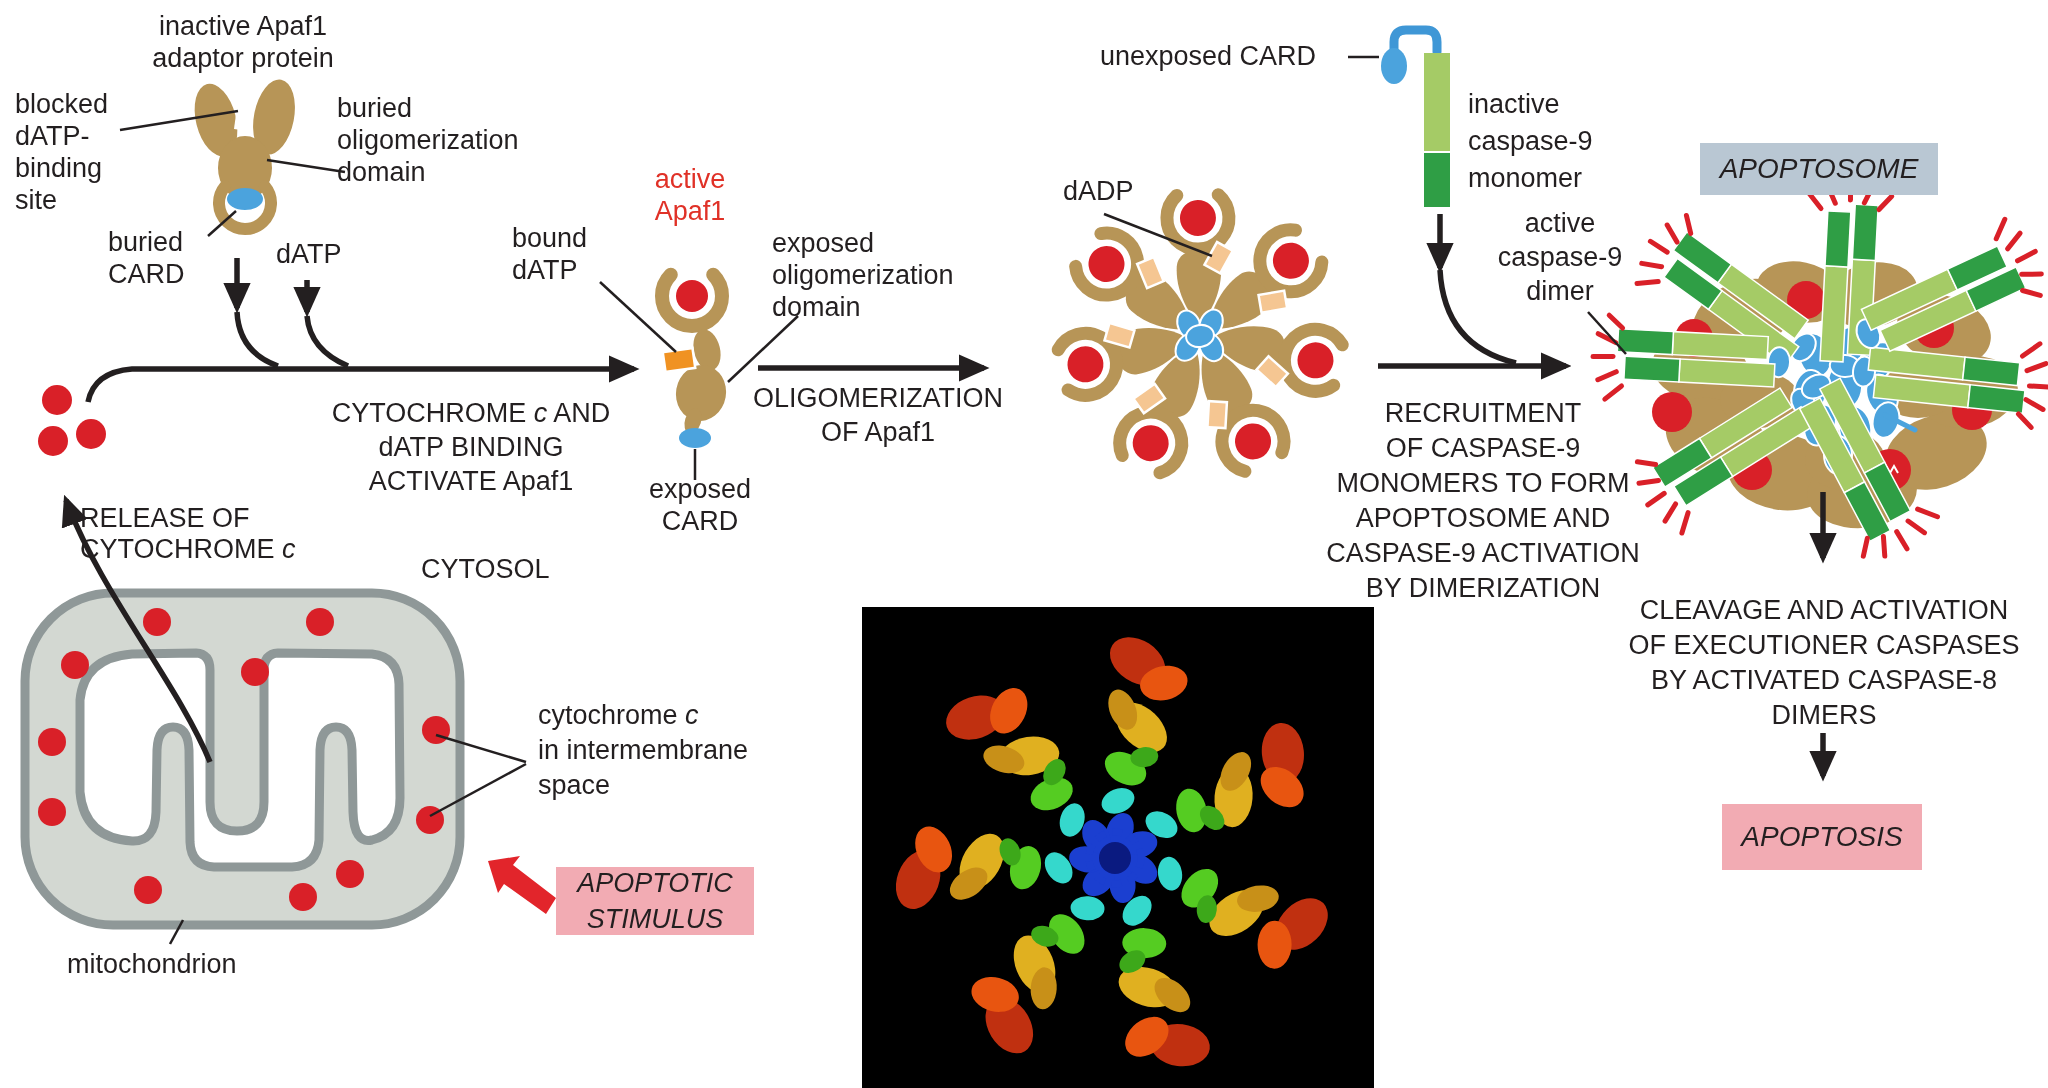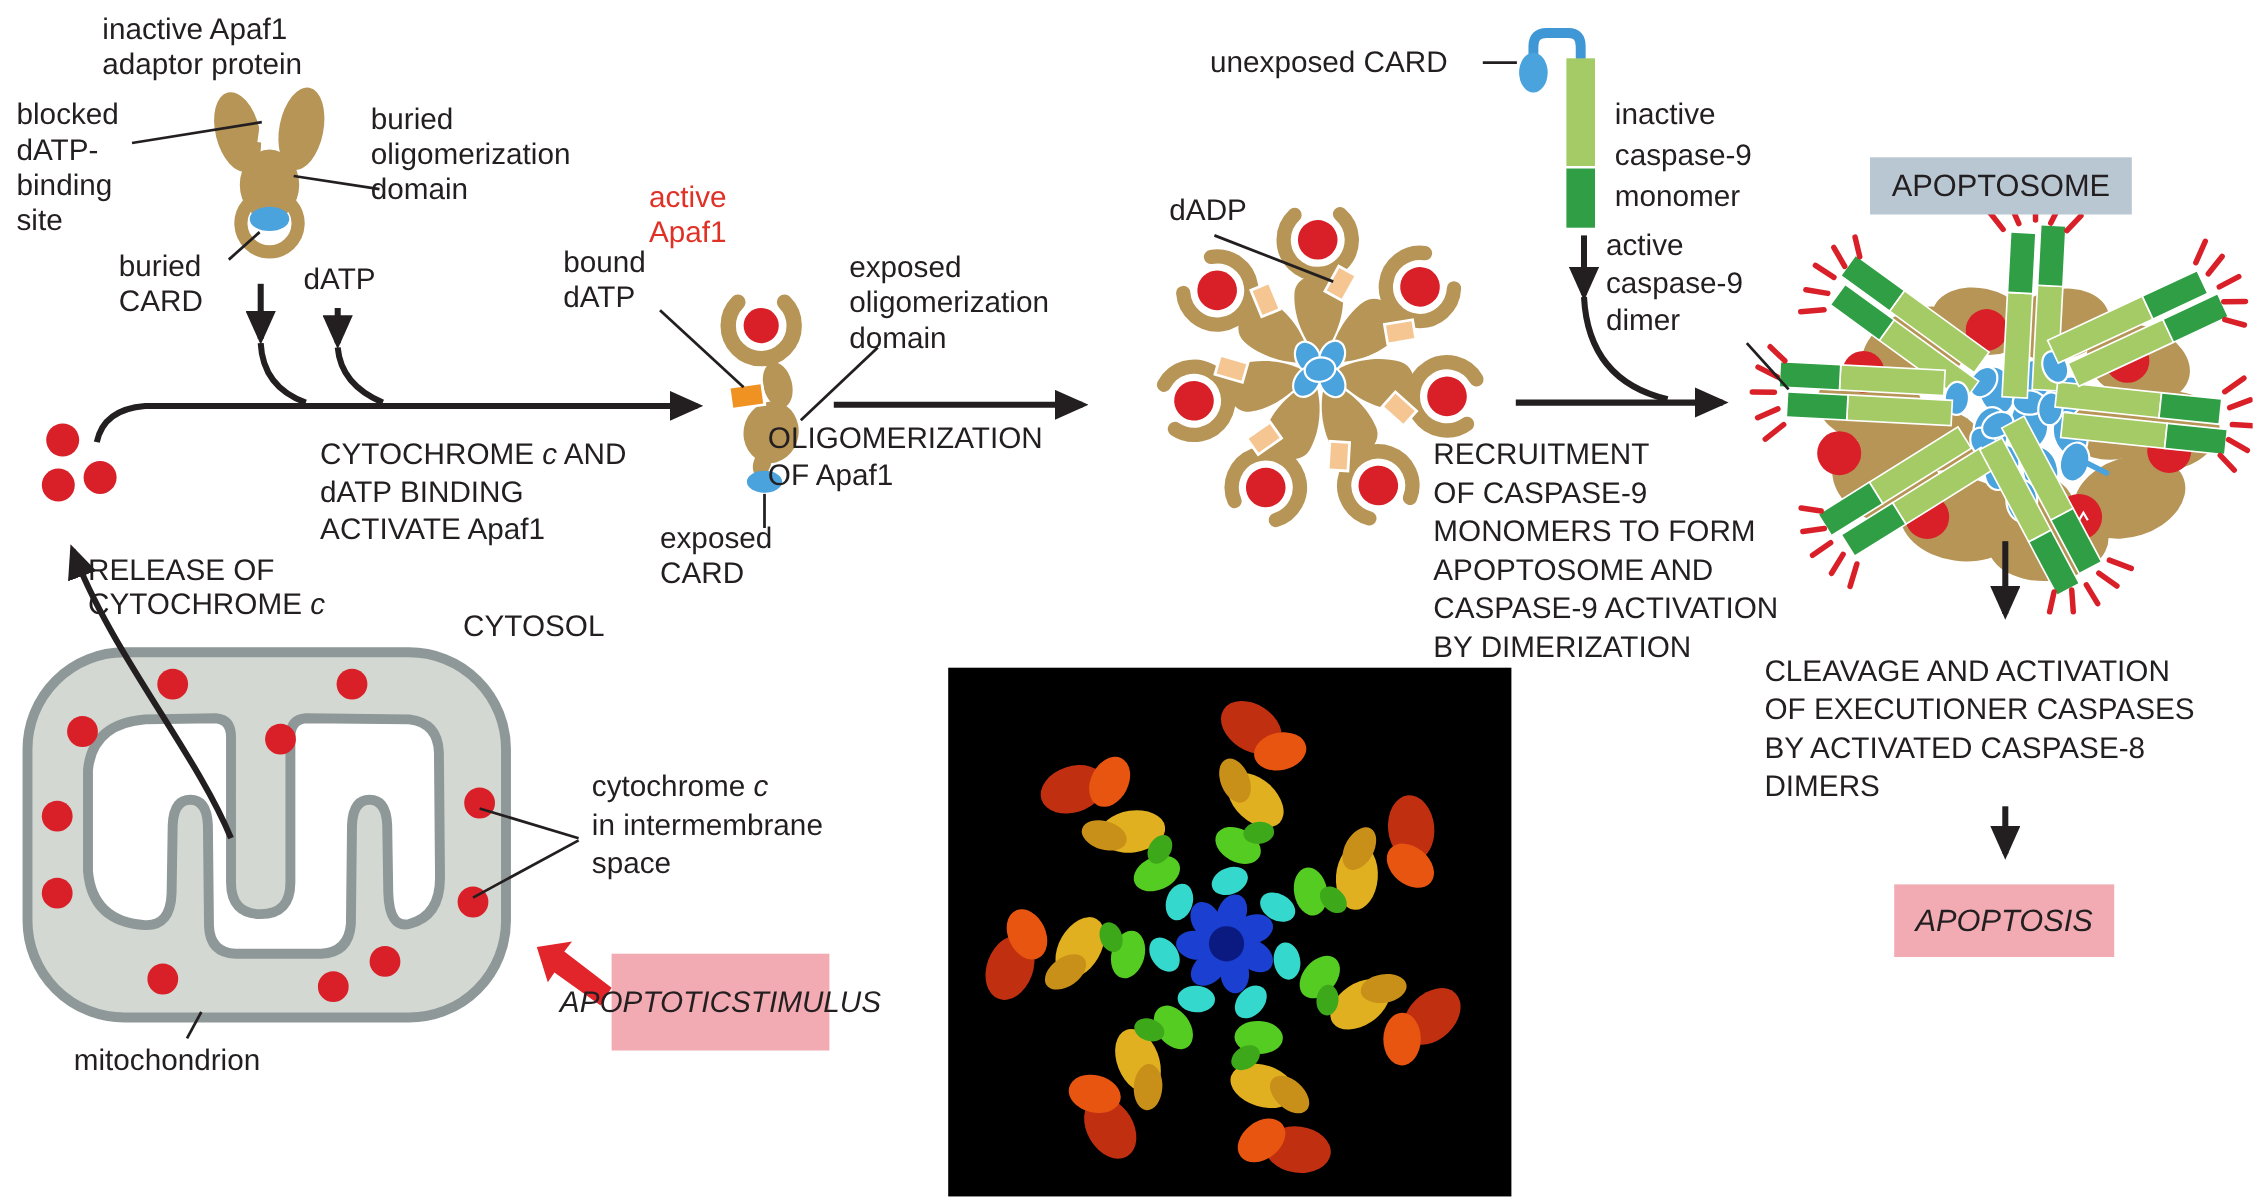--- a/index.html
+++ b/index.html
@@ -1,26 +1,26 @@
 <!DOCTYPE html>
 <html><head>
 <meta charset="utf-8">
 <style>
   html,body{margin:0;padding:0;background:#ffffff;}
   #canvas{position:relative;width:2048px;height:1088px;background:#ffffff;overflow:hidden;
           font-family:"Liberation Sans",sans-serif;color:#231f20;}
   svg{position:absolute;left:0;top:0;}
   .lbl{position:absolute;font-size:27px;line-height:32px;white-space:nowrap;}
-  .ctr{}
+  .ctr{text-align:center;}
   .caps{font-size:27px;line-height:34px;}
   .it{font-style:italic;}
   .red{color:#e03127;}
   .box{position:absolute;display:flex;align-items:center;justify-content:center;
        font-size:28px;white-space:nowrap;}
-  .box-blue{background:#b9c7d3;}
+  .box-blue{background:#b9c7d3;font-style:italic;}
   .box-pink{background:#f2abb3;font-style:italic;}
 </style>
 </head>
 <body>
 
 <div id="canvas">
 
 <svg width="2048" height="1088" viewBox="0 0 2048 1088">
   <defs>
     <marker id="ah" markerUnits="strokeWidth" markerWidth="5.6" markerHeight="5" refX="4.6" refY="2.5" orient="auto">
@@ -345,18 +345,18 @@
 <div class="lbl" style="left:421px;top:553px">CYTOSOL</div>
 
 <div class="lbl" style="left:538px;top:698px;line-height:35px">
   <div><span>cytochrome </span><span class="it">c</span></div>
   <div>in intermembrane</div>
   <div>space</div>
 </div>
 
 <div class="lbl" style="left:67px;top:948px">mitochondrion</div>
 
-<div class="box box-pink" style="left:556px;top:867px;width:198px;height:88px;flex-direction:row;font-size:27px;line-height:36px">
+<div class="box box-pink" style="left:556px;top:867px;width:198px;height:68px;flex-direction:column;font-size:27px;line-height:36px">
   <div>APOPTOTIC</div>
   <div>STIMULUS</div>
 </div>
 
 </div>
 
 </body></html>

